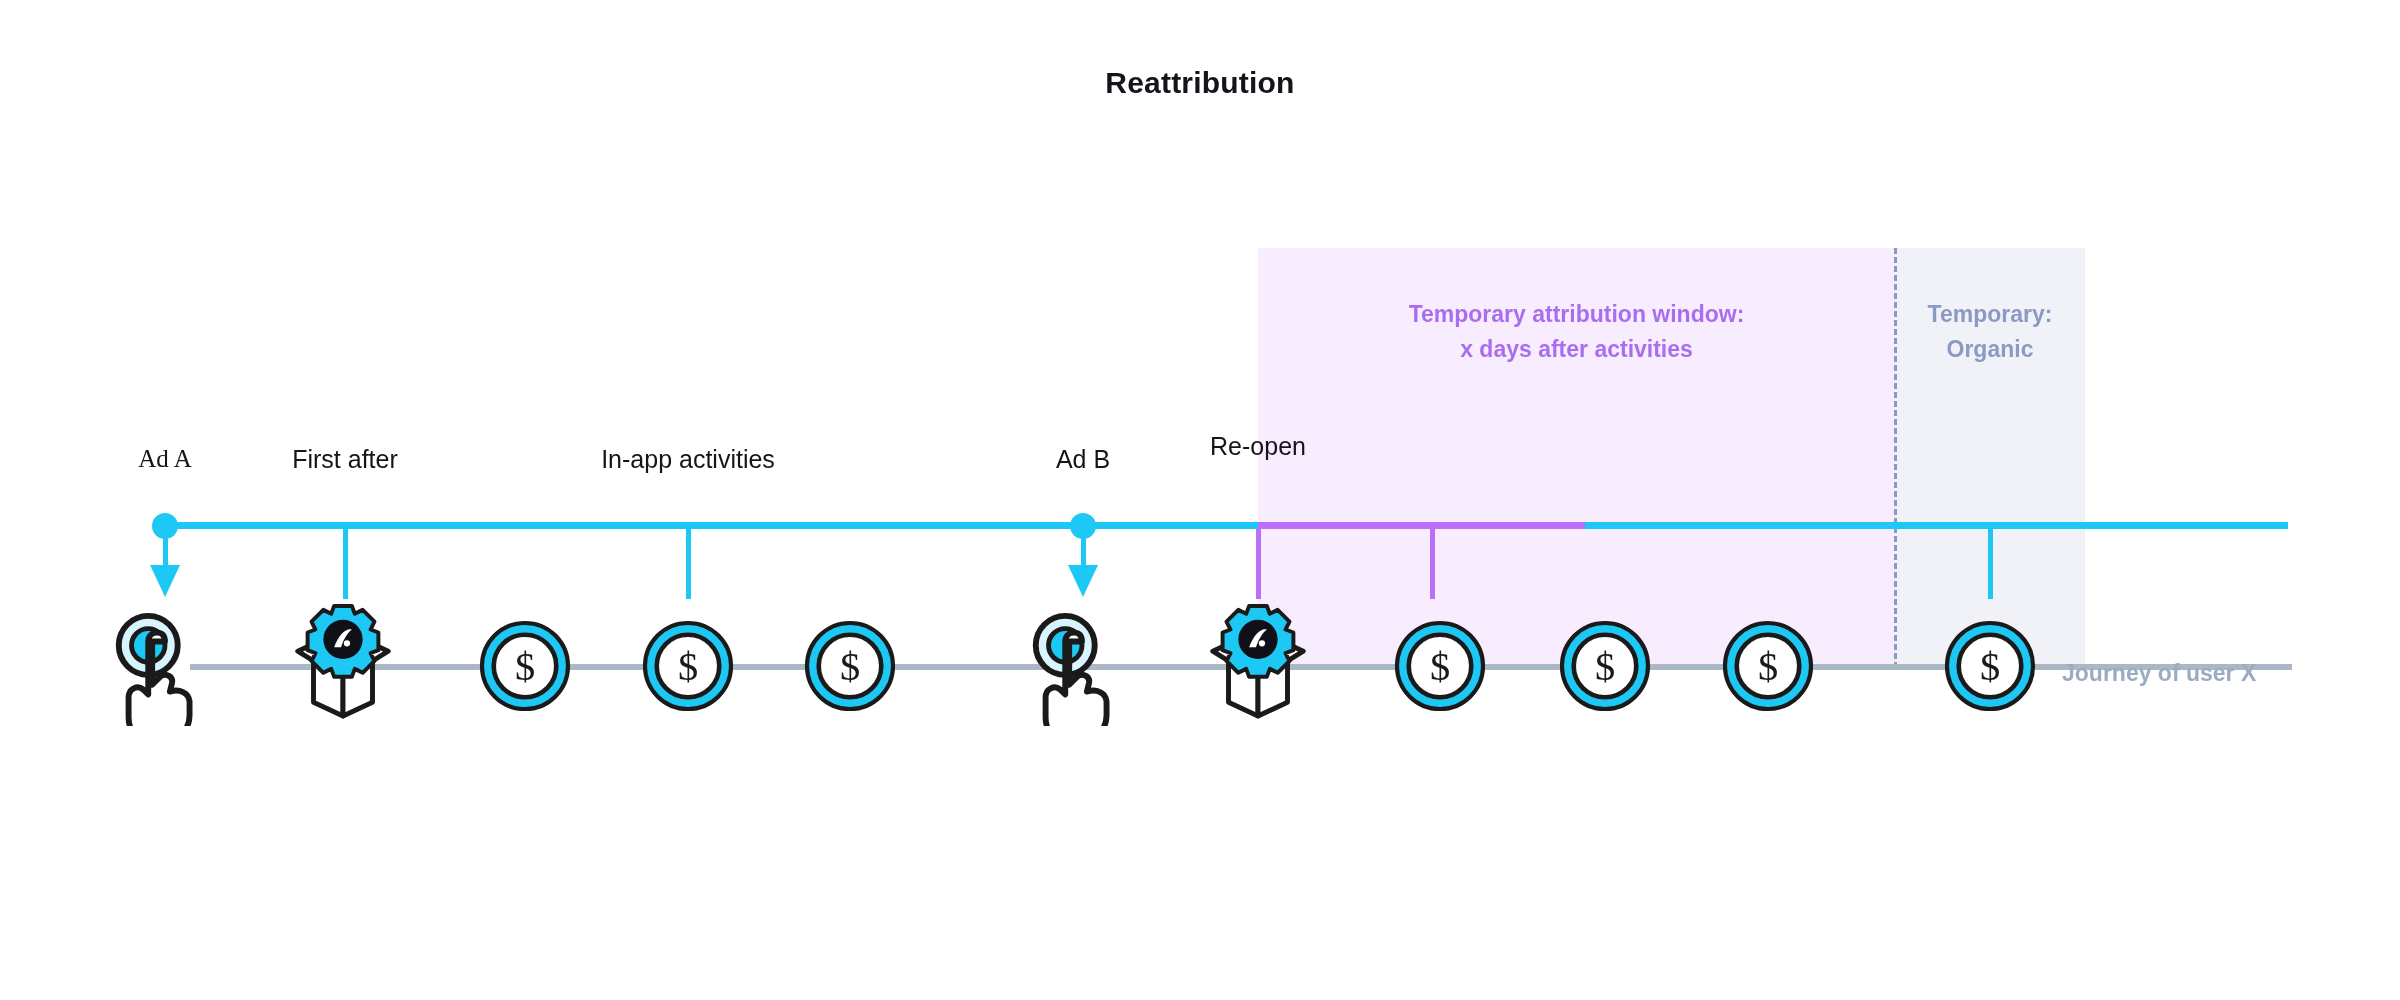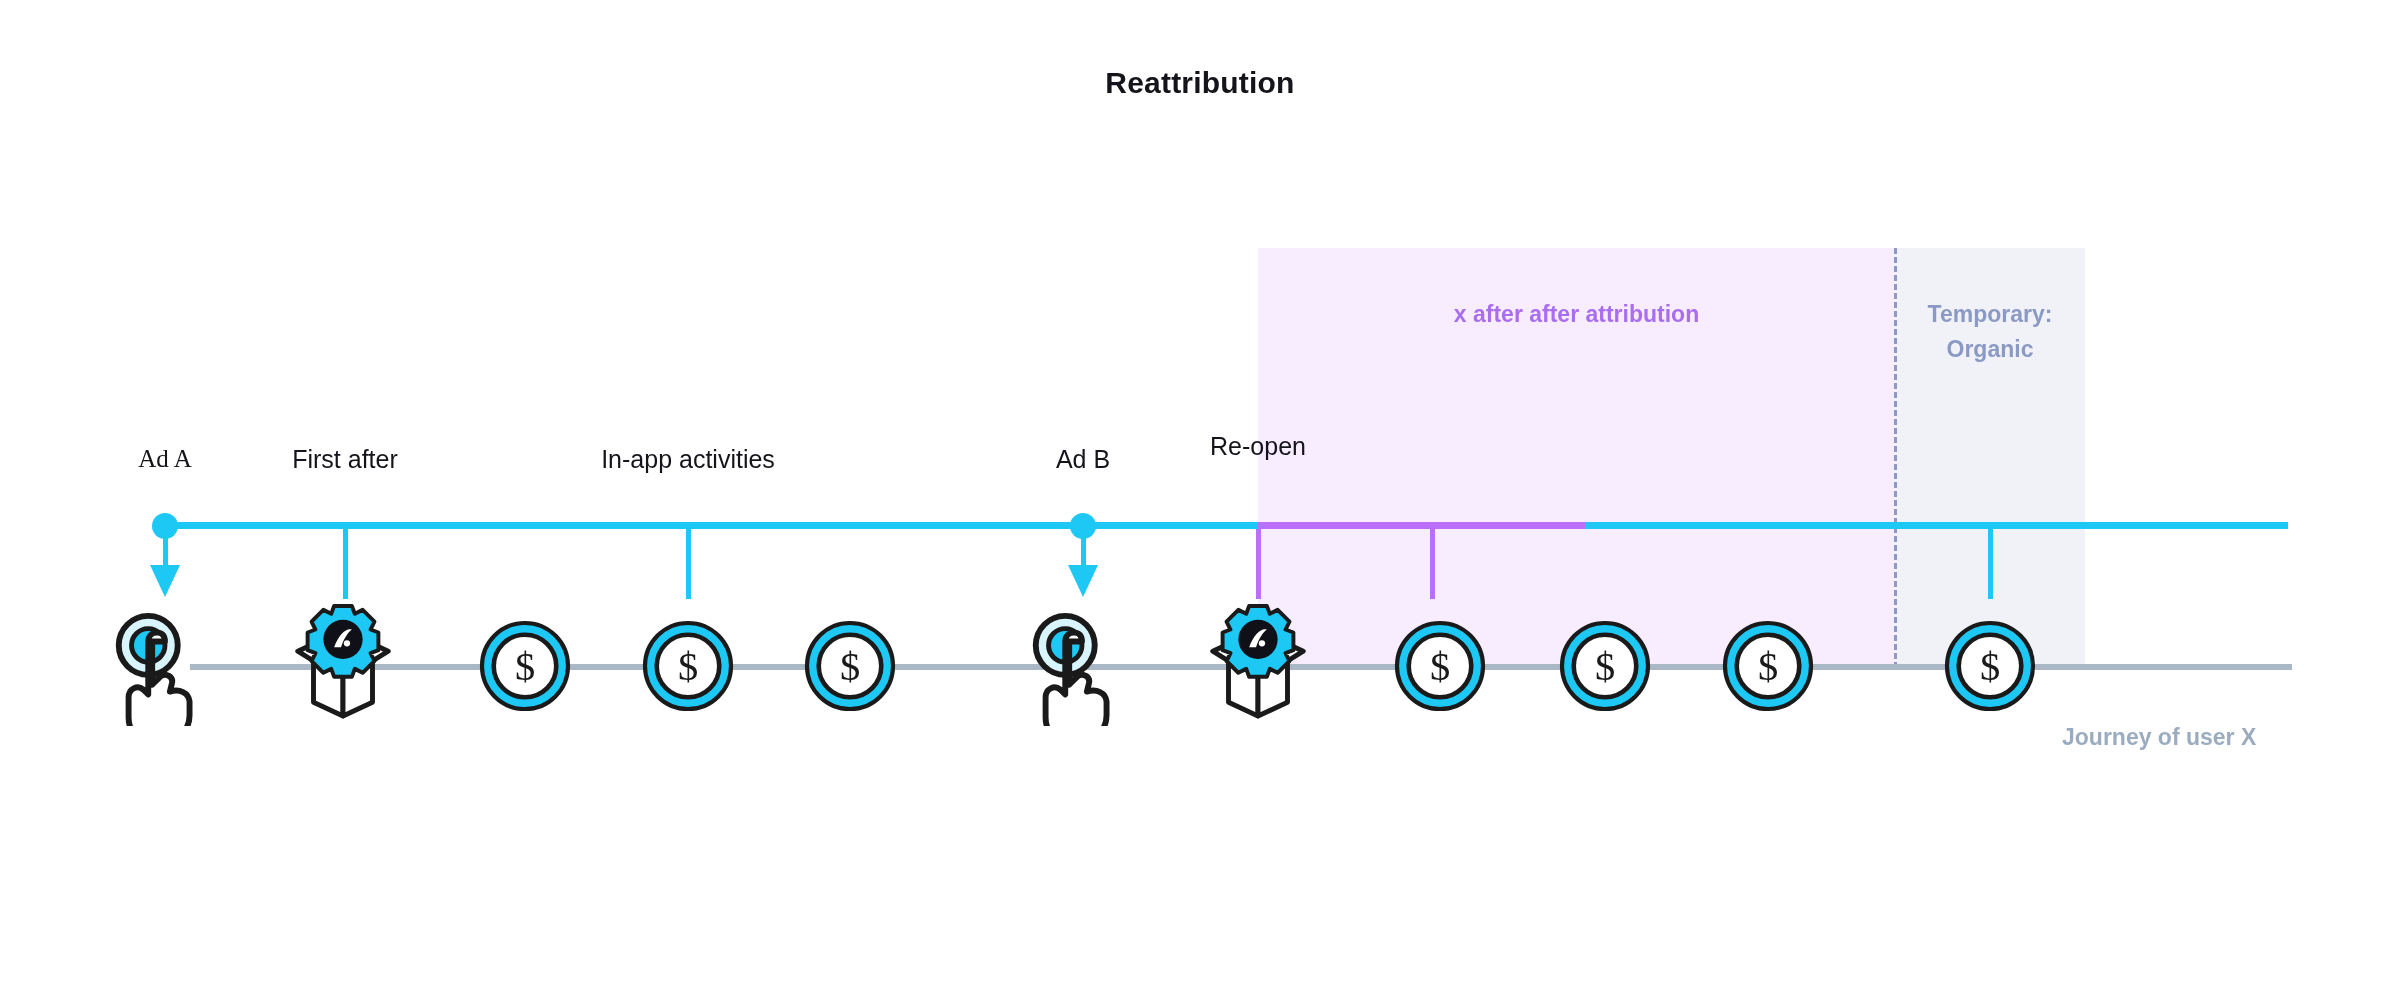--- a/index.html
+++ b/index.html
@@ -40,21 +40,21 @@
                  border-left:15px solid transparent;border-right:15px solid transparent;
                  border-top:32px solid #1ec8f5;}
 
   
   .ev-label{position:absolute;font-size:25px;color:#15141a;white-space:nowrap;
             transform:translateX(-50%);}
 
   
   .journey-line{position:absolute;left:190px;top:664px;width:2102px;height:6px;
                 background:#aab7c4;}
-  .journey-text{position:absolute;left:2062px;top:724px;font-size:23px;
+  .journey-text{position:absolute;left:2062px;top:660px;font-size:23px;
                 font-weight:bold;color:#9bacc0;white-space:nowrap;}
 
   
   .icon{position:absolute;transform:translateX(-50%);}
 
   .coin{top:620px;width:92px;height:92px;}
   .hand{top:608px;width:110px;height:118px;}
   .box{top:600px;width:118px;height:122px;}
 </style>
 </head>
@@ -62,21 +62,22 @@
 
 <div id="stage">
 
   <div class="title">Reattribution</div>
 
   <div class="band band-purple"></div>
   <div class="band band-gray"></div>
   <div class="divider"></div>
 
   <div class="band-label label-purple">
-    <div>x after after attribution</div>
+    <div>Temporary attribution window:</div>
+    <div>x days after activities</div>
   </div>
 
   <div class="band-label label-gray">
     <div>Temporary:</div>
     <div>Organic</div>
   </div>
 
   <div id="timeline-layer">
       <div class="tl-line" style="left:165px;width:1093px;"></div>
       <div class="tl-line-purple" style="left:1258px;width:327px;"></div>

